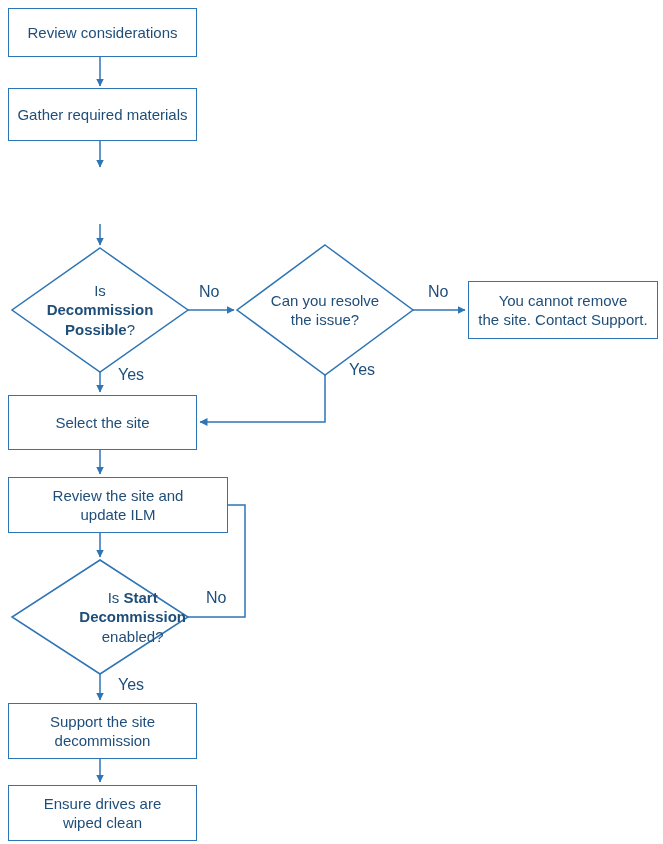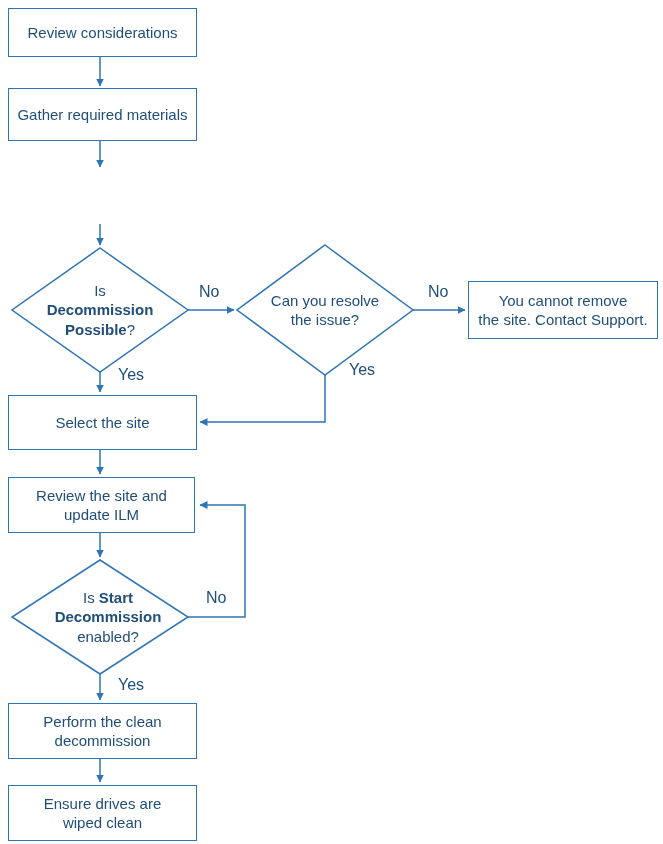--- a/index.html
+++ b/index.html
@@ -96,33 +96,33 @@
 
   <div class="node box" style="left:468px; top:281px; width:190px; height:58px;">
     <span>You cannot remove
 the site. Contact Support.</span>
   </div>
 
   <div class="node box" style="left:8px; top:395px; width:189px; height:55px;">
     <span>Select the site</span>
   </div>
 
-  <div class="node box" style="left:8px; top:477px; width:187px; height:56px;">
+  <div class="node box" style="left:8px; top:477px; width:220px; height:56px;">
     <span>Review the site and
 update ILM</span>
   </div>
 
-  <div class="node diamond-label" style="left:38px; top:585px; width:140px; height:64px;">
+  <div class="node diamond-label" style="left:46px; top:585px; width:140px; height:64px;justify-content:flex-end;">
     <span><span>Is </span><b>Start
 Decommission</b><span>
 enabled?</span></span>
   </div>
 
   <div class="node box" style="left:8px; top:703px; width:189px; height:56px;">
-    <span>Perform the clean
+    <span>Support the site
 decommission</span>
   </div>
 
   <div class="node box" style="left:8px; top:785px; width:189px; height:56px;align-items:center;">
     <span>Ensure drives are
 wiped clean</span>
   </div>
 
   <span class="edge-label" style="left:199px; top:283px;">No</span>
   <span class="edge-label" style="left:428px; top:283px;">No</span>

